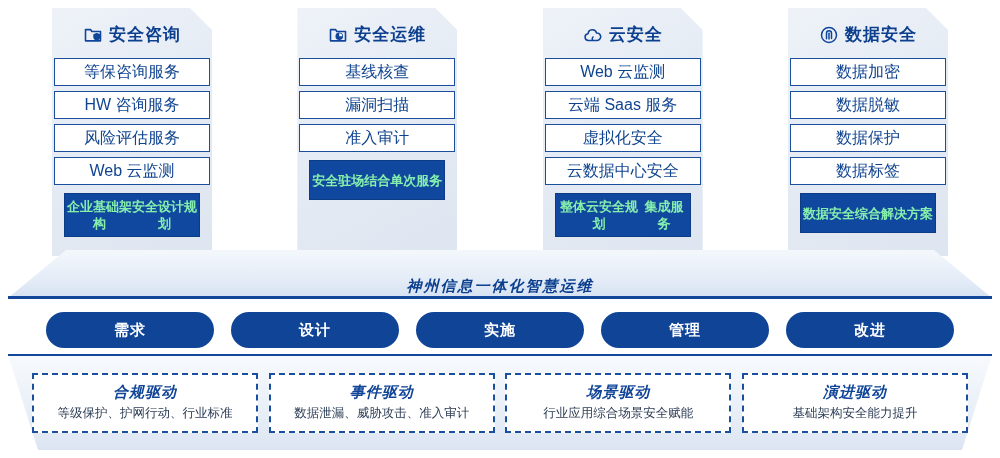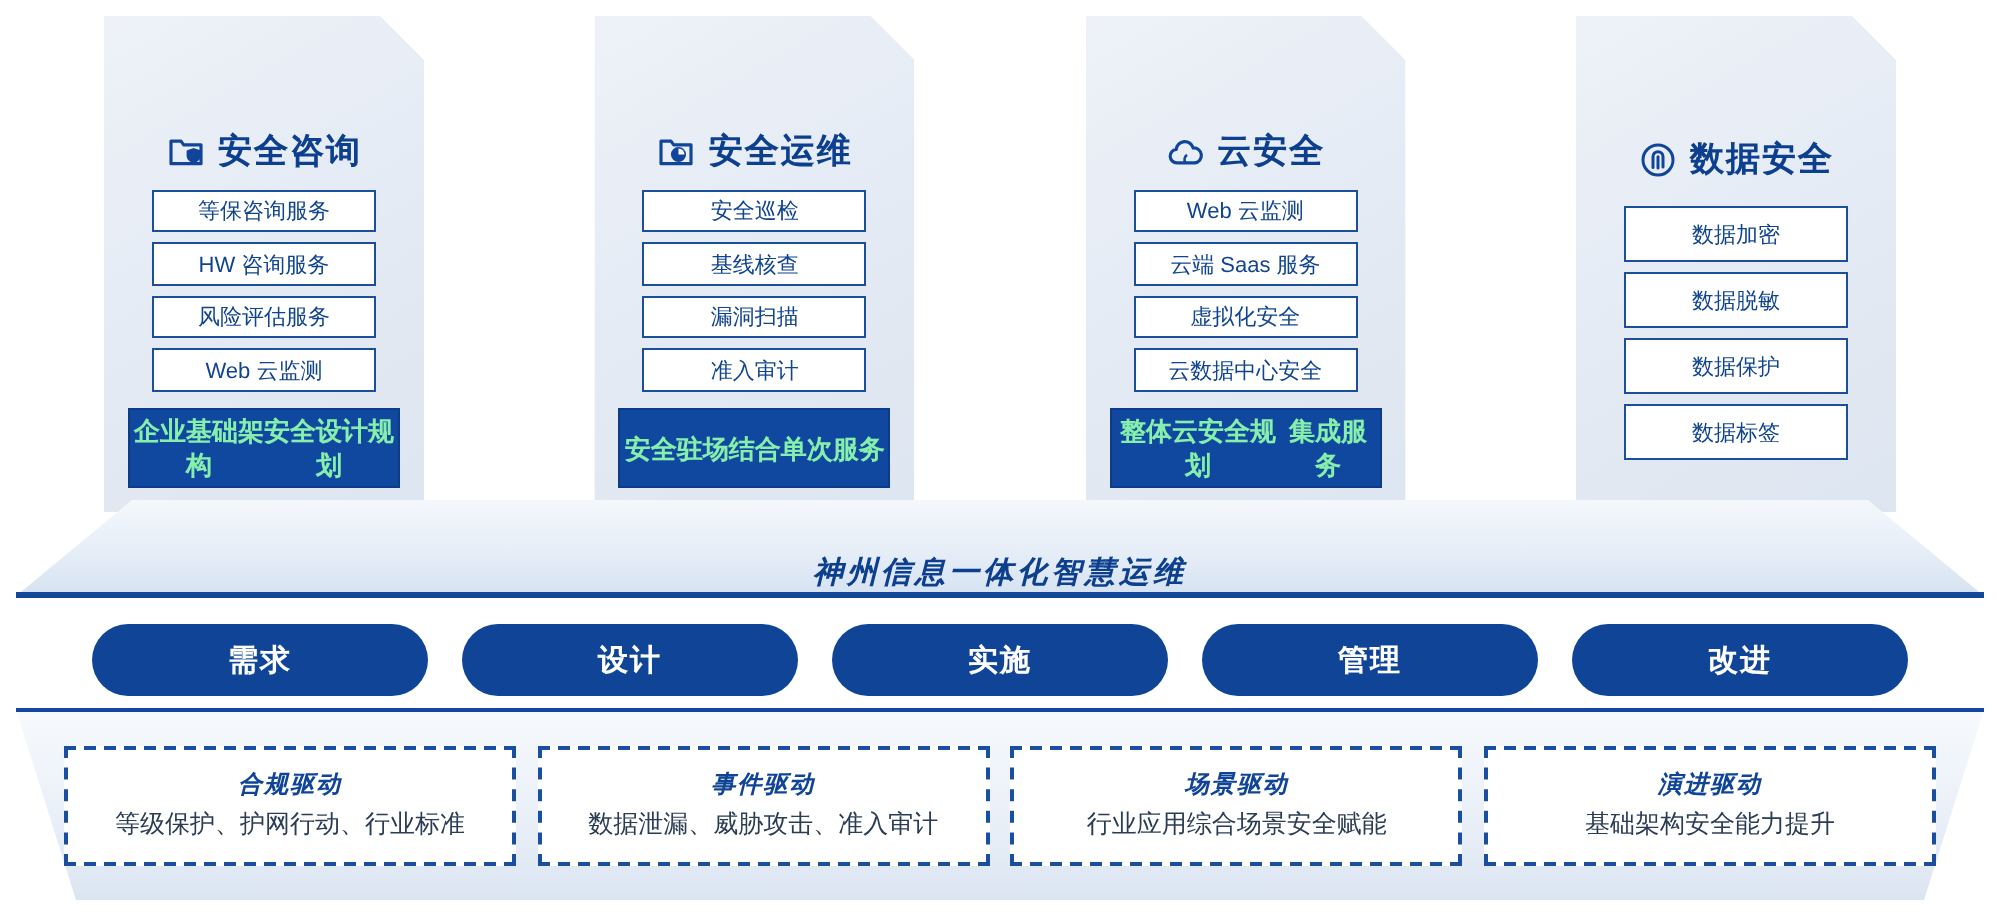--- a/index.html
+++ b/index.html
@@ -22,32 +22,32 @@
     width:160px;
     background:linear-gradient(150deg,#eef2f8 0%,#e6ecf5 40%,#dde5f0 100%);
     -webkit-clip-path:polygon(0 0, calc(100% - 22px) 0, 100% 22px, 100% 100%, 0 100%);
     clip-path:polygon(0 0, calc(100% - 22px) 0, 100% 22px, 100% 100%, 0 100%);
     padding:10px 12px 12px 12px;
     box-sizing:border-box;
     display:flex;flex-direction:column;align-items:center;
   }
   .col-head{
     display:flex;align-items:center;justify-content:center;gap:6px;
-    height:34px;margin-bottom:6px;width:100%;margin-top:45px;
+    height:34px;margin-bottom:6px;width:100%;
   }
   .col-head .ic{width:20px;height:20px;display:block;flex:0 0 20px;}
   .col-title{
     font-size:17px;font-weight:bold;color:#0d3f8f;letter-spacing:1px;
     line-height:20px;white-space:nowrap;
   }
   .item{
-    width:112px;height:28px;margin-bottom:5px;
+    width:156px;height:28px;margin-bottom:5px;
     background:#ffffff;border:1px solid #1b4f9c;
     display:flex;align-items:center;justify-content:center;
-    font-size:11px;color:#10448f;white-space:nowrap;
+    font-size:16px;color:#10448f;white-space:nowrap;
     box-sizing:border-box;
   }
   .footer-item{
     width:136px;min-height:40px;margin-top:3px;
     background:#10479f;border:1px solid #0d3c86;
     display:flex;align-items:center;justify-content:center;text-align:center;
     font-size:13px;font-weight:bold;color:#86efac;line-height:17px;
     padding:4px 2px;box-sizing:border-box;
   }
 
@@ -95,21 +95,21 @@
     position:absolute;left:8px;top:355px;width:984px;height:95px;
     display:flex;justify-content:space-between;align-items:center;
     padding:0 24px;box-sizing:border-box;
   }
   .driver{
     width:226px;height:60px;border:2px dashed #1a4fa0;background:#ffffff;
     display:flex;flex-direction:column;align-items:center;justify-content:center;
     box-sizing:border-box;
   }
   .driver-title{
-    font-size:12px;font-weight:bold;color:#0f4497;font-style:italic;
+    font-size:15px;font-weight:bold;color:#0f4497;font-style:italic;
     letter-spacing:1px;margin-bottom:3px;
   }
   .driver-sub{font-size:12.5px;color:#2b3c55;white-space:nowrap;}
 </style>
 </head>
 <body>
 
 <div id="stage">
 
   <div id="columns">
@@ -137,21 +137,20 @@
         <div class="col-head">
           <span style="width: 20px; height: 20px; display: block; flex: 0 0 20px;">
             <svg class="ic" viewBox="0 0 24 24" fill="none" stroke="#10459a" stroke-width="1.9" stroke-linejoin="round">
               <path d="M3 5.5h6l1.6 2.2H21V19H3z"></path>
               <circle cx="13.5" cy="13.5" r="3.6" fill="#10459a" stroke="#10459a"></circle>
               <path d="M13.5 13.5V9.9a3.6 3.6 0 013.6 3.6z" fill="#ffffff" stroke="none"></path>
             </svg>
           </span>
           <span class="col-title">安全运维</span>
         </div>
-        <div class="item">安全巡检</div>
         <div class="item">基线核查</div>
         <div class="item">漏洞扫描</div>
         <div class="item">准入审计</div>
         <div class="footer-item">
           <span>安全驻场结合</span>
           <br>
           <span>单次服务</span>
         </div>
       </div>
       <div class="column">
@@ -183,20 +182,25 @@
               <path d="M12 16.8V10"></path>
               <path d="M15 16.2v-2.4"></path>
             </svg>
           </span>
           <span class="col-title">数据安全</span>
         </div>
         <div class="item">数据加密</div>
         <div class="item">数据脱敏</div>
         <div class="item">数据保护</div>
         <div class="item">数据标签</div>
+        <div class="footer-item">
+          <span>数据安全综合</span>
+          <br>
+          <span>解决方案</span>
+        </div>
       </div>
     </div>
 
   <div id="banner">
     <span id="banner-text">神州信息一体化智慧运维</span>
   </div>
   <div id="banner-line"></div>
 
   <div id="pills">
       <div class="pill">需求</div>

